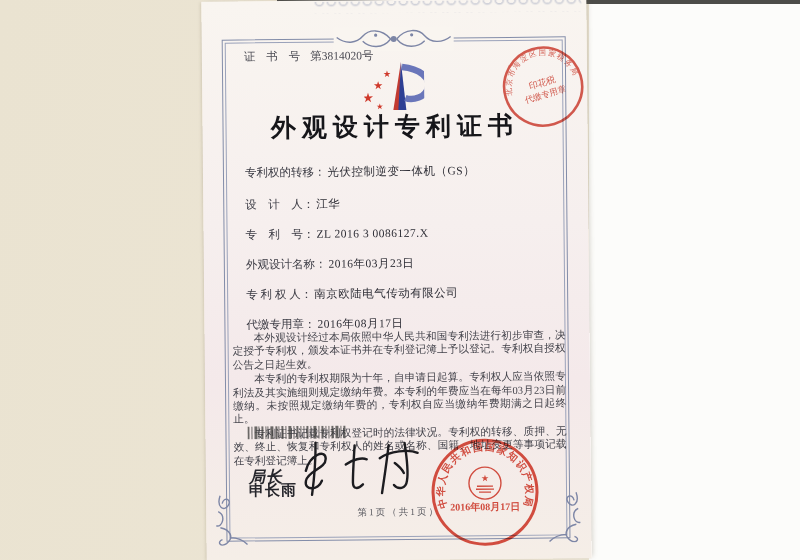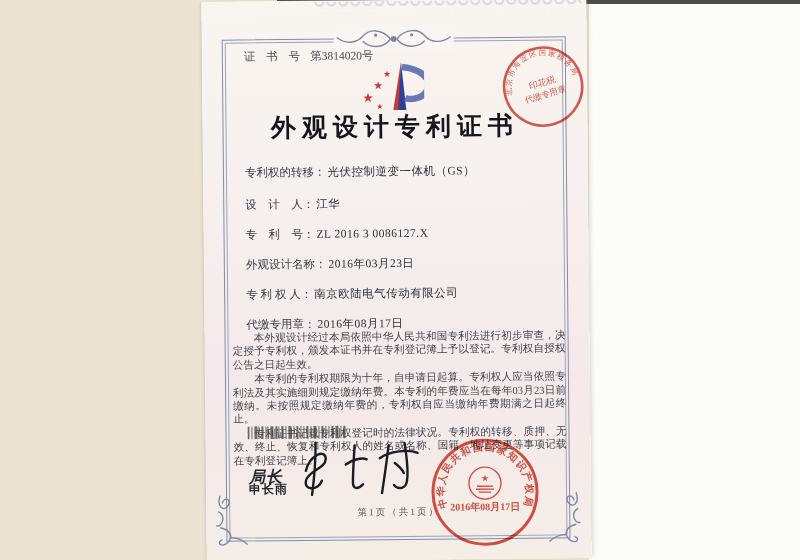--- a/index.html
+++ b/index.html
@@ -44,21 +44,21 @@
   .frow.r0{top:6px;}  .frow.r1{top:38px;} .frow.r2{top:68px;}
   .frow.r3{top:98px;} .frow.r4{top:128px;}.frow.r5{top:158px;}
 
   .paras{position:absolute;left:28px;top:330px;width:333px;font-size:10.6px;
          line-height:13.4px;color:#43434b;text-align:justify;}
   .paras p{margin:0 0 1px 0;text-indent:2em;}
 
   .barcode{position:absolute;left:42px;top:424px;width:100px;height:13px;opacity:.75;}
   .director-label{position:absolute;left:43px;top:466px;font-size:16px;font-weight:bold;
          color:#26262c;letter-spacing:1px;font-style:italic;}
-  .director-name{position:absolute;left:43px;top:480px;font-size:12px;font-weight:bold;
+  .director-name{position:absolute;left:43px;top:480px;font-size:15px;font-weight:bold;
          color:#26262c;letter-spacing:1px;text-align:center;}
   .signature{position:absolute;left:86px;top:436px;width:140px;height:66px;}
   .footer{position:absolute;left:0;top:506px;width:385px;text-align:center;
          font-size:9.5px;color:#5a5a60;letter-spacing:2px;}
 
   .tax-stamp{position:absolute;left:298px;top:45px;width:86px;height:86px;
          transform:rotate(-16deg);opacity:.82;mix-blend-mode:multiply;}
   .issue-seal{position:absolute;left:223px;top:437px;width:112px;height:112px;
          opacity:.88;mix-blend-mode:multiply;}
   svg text{font-family:"Liberation Serif","DejaVu Serif",serif;}

